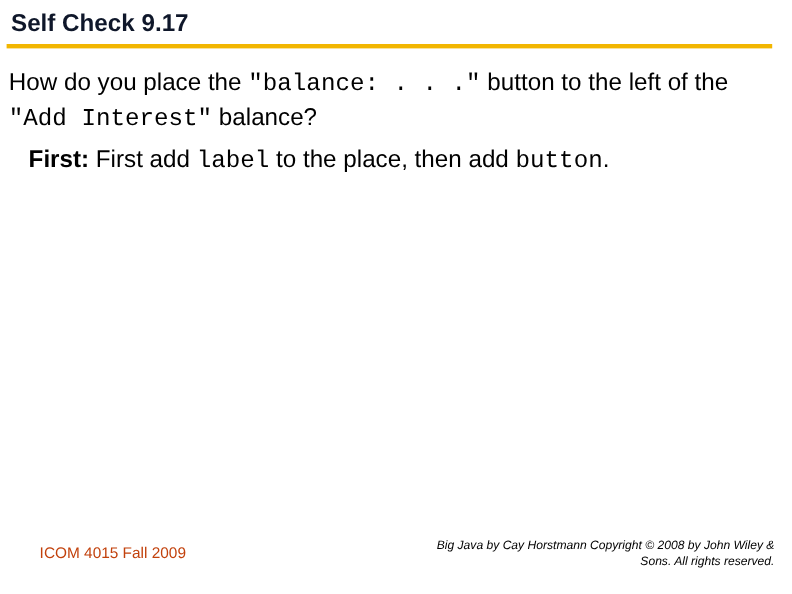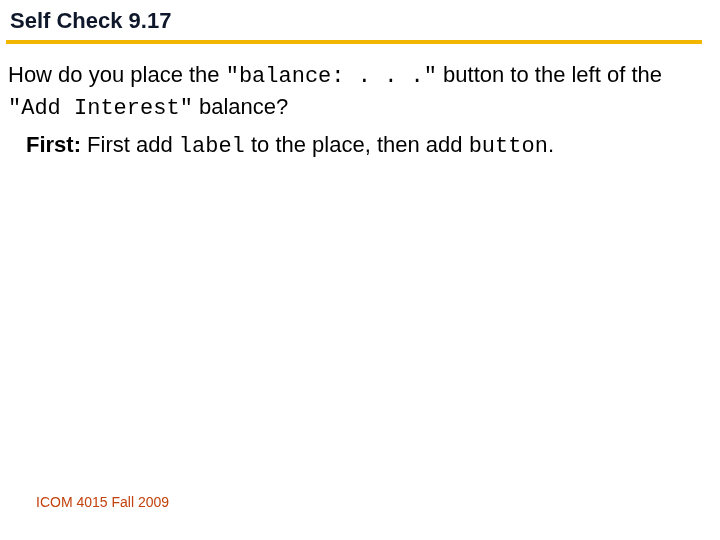--- a/index.html
+++ b/index.html
@@ -85,14 +85,15 @@
 
   <div class="question">
     <span>How do you place the </span><span class="mono">"balance: . . ."</span><span> button to the left of the </span><span class="mono">"Add Interest"</span><span> balance?</span>
   </div>
 
   <div class="answer">
     <span class="bold">First:</span><span> First add </span><span class="mono">label</span><span> to the place, then add </span><span class="mono">button</span><span>.</span>
   </div>
 
   <div class="footer-left">ICOM 4015 Fall 2009</div>
+  <div class="footer-right">Big Java by Cay Horstmann Copyright © 2008 by John Wiley &amp; Sons.  All rights reserved.</div>
 
 </div>
 
 </body></html>

